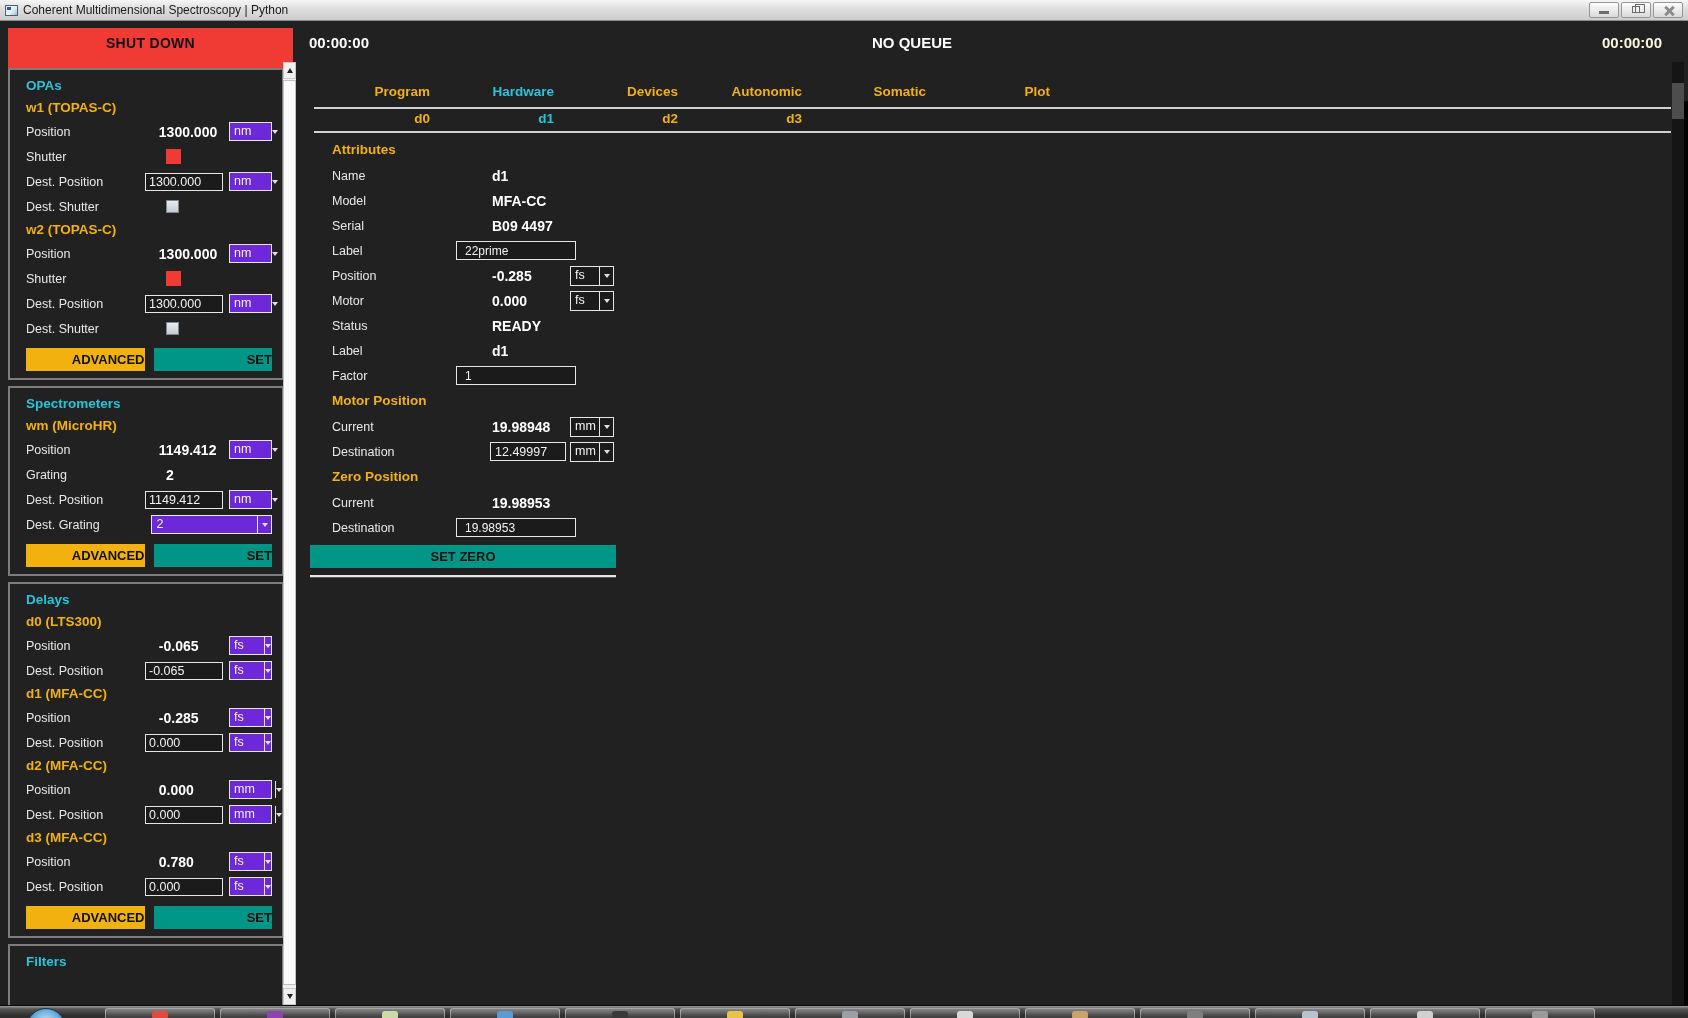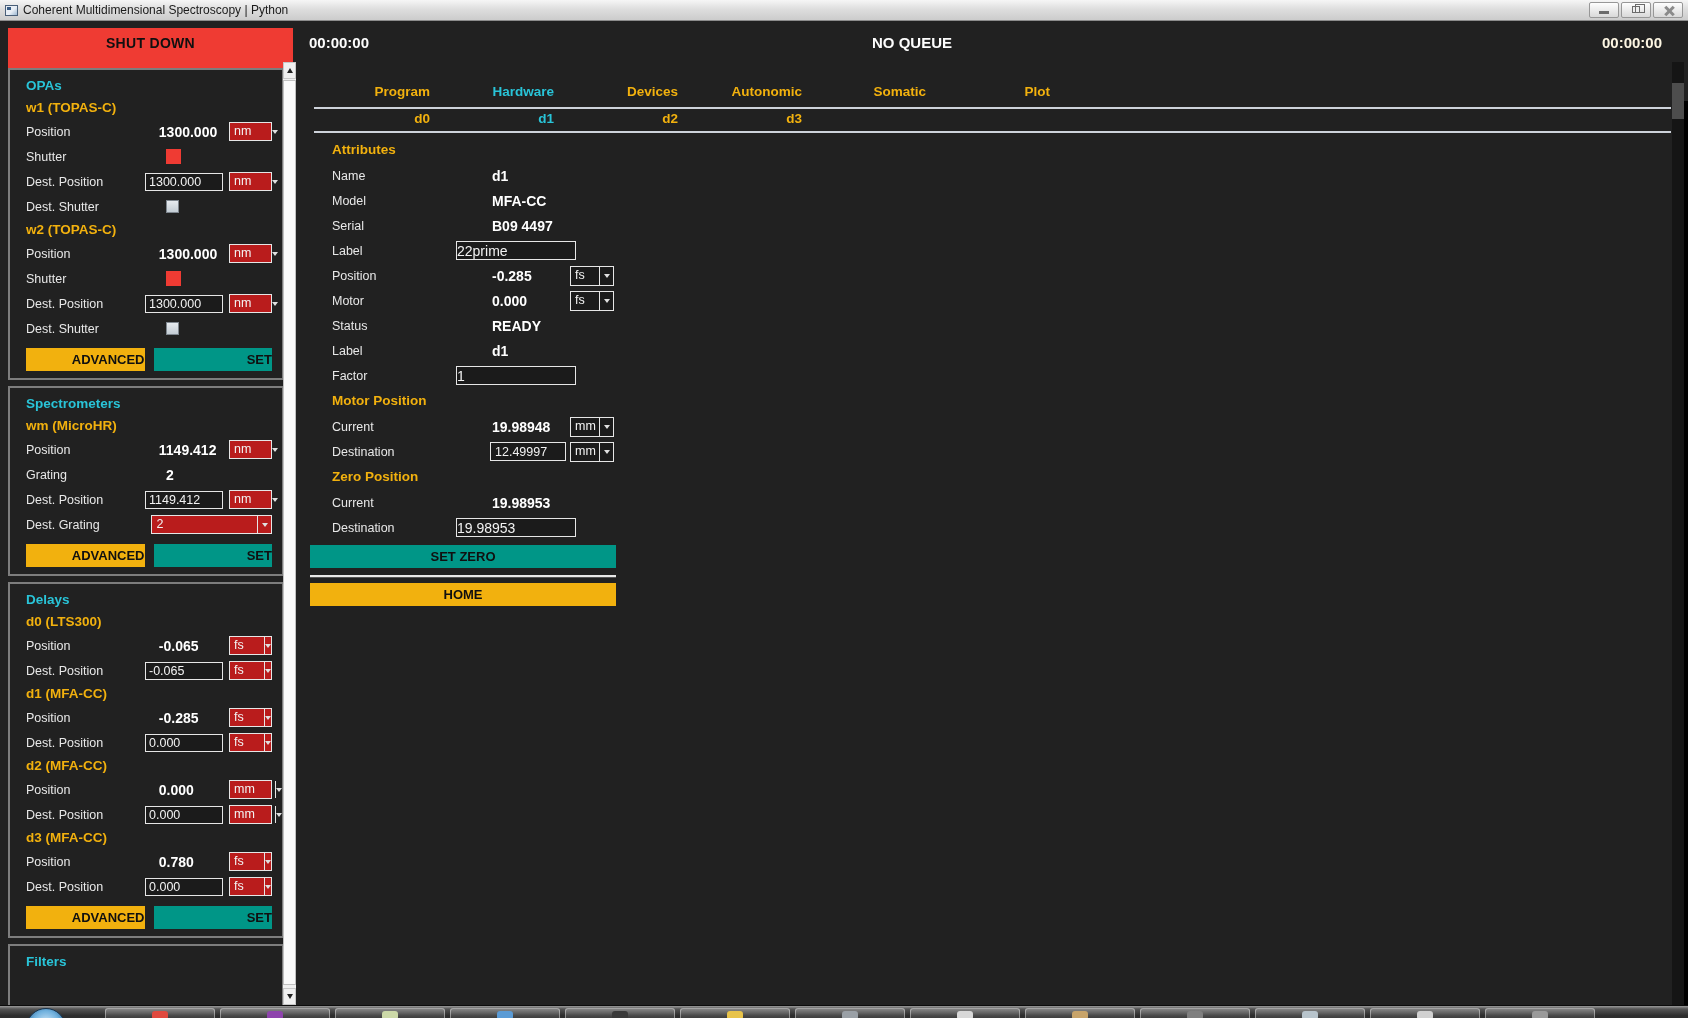--- a/index.html
+++ b/index.html
@@ -38,21 +38,21 @@
   
   .sidebar { position:absolute; left:8px; top:47px; width:276px; }
   .panel { border:2px solid #7d7d7d; margin-bottom:6px; padding:5px 10px 7px 16px; background:#212121; }
   .sec-title { color:#29c4d8; font-weight:bold; font-size:13.5px; height:22px; line-height:22px; }
   .grp-title { color:#f2b10e; font-weight:bold; font-size:13.5px; height:22px; line-height:22px; }
   .row { display:flex; align-items:center; height:25px; }
   .lbl { width:128px; color:#e8e8e8; font-size:12.5px; }
   .val { width:80px; padding-left:12px; color:#ffffff; font-weight:bold; font-size:14px; }
   .inp { width:78px; height:18px; background:#1b1b1b; border:1px solid #e6e6e6; color:#f2f2f2;
     font-size:12.5px; padding:0 3px; font-family:"Liberation Sans",sans-serif; outline:none; }
-  .unit { margin-left:6px; width:43px; height:19px; border:1px solid #e6e6e6; background:#b91c1c; display:flex;gap:20px; }
+  .unit { margin-left:6px; width:43px; height:19px; border:1px solid #e6e6e6; background:#6d28d9; display:flex;gap:20px; }
   .ut { flex:1; font-size:12.5px; color:#f2f2f2; padding-left:4px; line-height:17px; }
   .db { width:14px; border-left:1px solid #e6e6e6; display:flex; align-items:center; justify-content:center; }
   .tri { width:0; height:0; border:3.5px solid transparent; border-top:4.5px solid #e0e0e0; margin-top:4px; }
   .wide-unit { width:129px; }
   .indicator { width:15px; height:15px; background:#ef3b33; margin-left:12px; }
   .checkbox { width:13px; height:13px; margin-left:12px; background:linear-gradient(#e7ebef,#c3ccd4);
     border:1px solid #7e868e; }
   .btn-row { display:flex; gap:9px; margin-top:7px; }
   .btn { flex:1; height:23px; font-weight:bold; font-size:13px; color:#101010; text-align:right; line-height:23px; }
   .btn-yellow { background:#f2b10e; }
@@ -75,21 +75,21 @@
   .tabs-line { position:absolute; left:314px; top:86px; width:1357px; height:2px; background:#cdd2da; }
   .subtabs { position:absolute; left:300px; top:90px; height:20px; width:1370px; }
   .subtabs-line { position:absolute; left:314px; top:110px; width:1357px; height:2px; background:#cdd2da; }
 
   .content { position:absolute; left:300px; top:116px; width:330px; }
   .msec { height:26px; line-height:26px; margin-left:32px; color:#f2b10e; font-weight:bold; font-size:13.5px; }
   .mrow { display:flex; align-items:center; height:25px; margin-left:32px; }
   .mlbl { width:124px; color:#e8e8e8; font-size:12.5px; }
   .mval { width:110px; padding-left:36px; color:#ffffff; font-weight:bold; font-size:14px; }
   .winp { width:120px; height:19px; background:#1b1b1b; border:1px solid #e6e6e6; color:#f2f2f2;
-    font-size:14px; padding:0 0; font-family:"Liberation Sans",sans-serif; outline:none; }
+    font-size:12px; padding:0 8px; font-family:"Liberation Sans",sans-serif; outline:none; }
   .ninp { margin-left:34px; width:76px; height:19px; background:#1b1b1b; border:1px solid #e6e6e6; color:#f2f2f2;
     font-size:12.5px; padding:0 4px; font-family:"Liberation Sans",sans-serif; outline:none; }
   .munit { margin-left:4px; width:44px; height:20px; border:1px solid #e6e6e6; background:#1b1b1b; display:flex; }
   .mbtn { margin:5px 0 4px 10px; width:306px; height:23px; font-weight:bold; font-size:13px; color:#101010;
     text-align:center; line-height:23px; }
   .sep { margin:7px 0 2px 10px; width:306px; height:3px; background:#e8e8e8; border-bottom:1px solid #555; }
 
   
   .main-scroll { position:absolute; right:4px; top:41px; width:12px; height:943px; background:#151515; }
   .main-thumb { position:absolute; top:21px; left:0; width:12px; height:36px; background:#4d4d4d; }
@@ -455,21 +455,20 @@
       <span class="mlbl">Current</span>
       <span class="mval">19.98953</span>
     </div>
     <div class="mrow">
       <span class="mlbl">Destination</span>
       <input class="winp" value="19.98953" style="">
     </div>
     <div class="mbtn btn-teal">SET ZERO</div>
 
     <div class="sep"></div>
-    <div class="mbtn btn-yellow">HOME</div>
   </div>
 
   <div class="main-scroll">
     <div class="main-thumb"></div>
   </div>
   <div class="right-gutter"></div>
 </div>
 
 <div class="taskbar">
   <div class="orb"></div>

